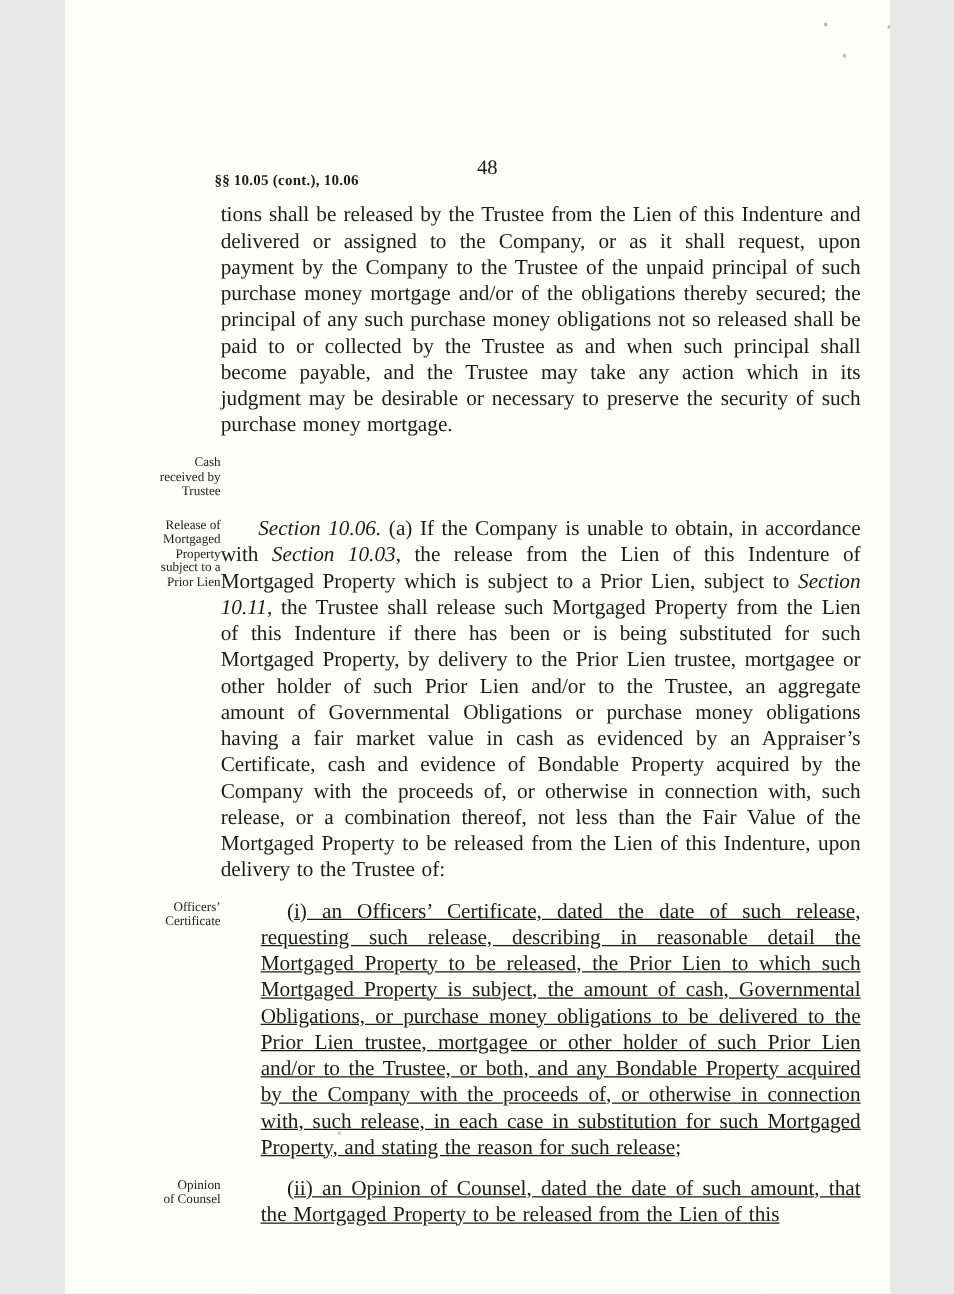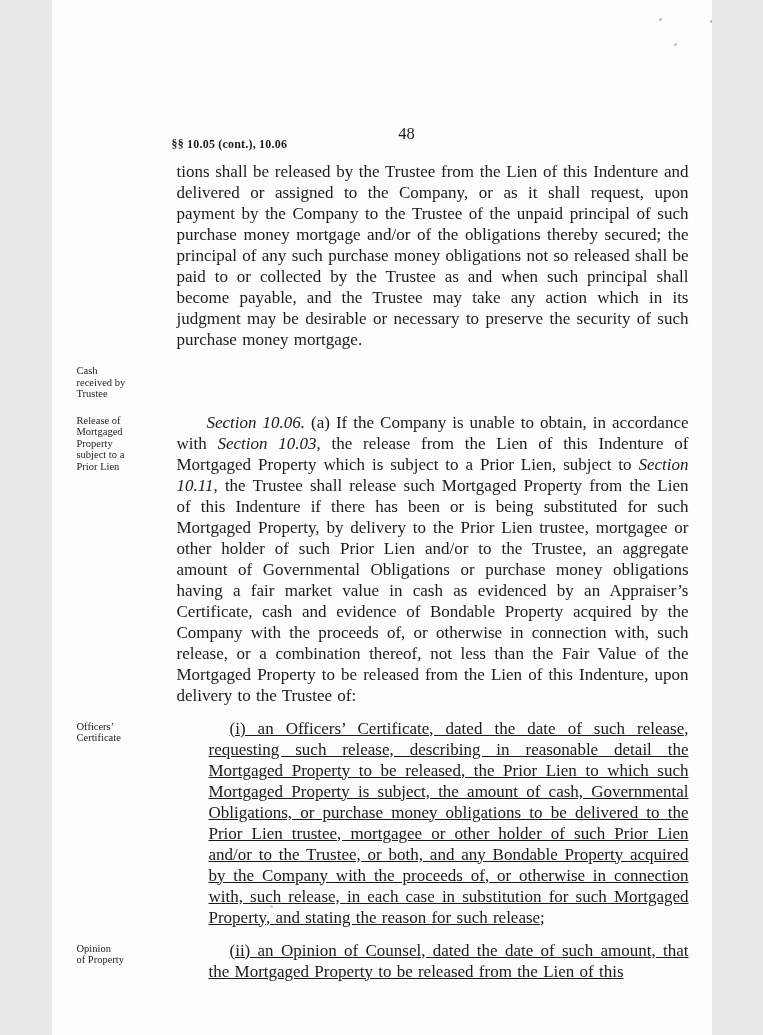--- a/index.html
+++ b/index.html
@@ -20,39 +20,40 @@
     top: 137px;
     font-size: 12px;
     font-weight: bold;
     letter-spacing: 0.2px;
   }
   .page-number {
     position: absolute;
     left: 330px;
     top: 124px;
     width: 50px;
-    text-align: center;
+    text-align: left;
     font-size: 16.5px;
   }
   .document-body {
     position: absolute;
     left: 25px;
     top: 161px;
     width: 616px;
   }
   .block { display: flex; align-items: flex-start; margin-top: 12px; }
   .block:first-child { margin-top: 0; }
   .margin-note {
     flex: 0 0 100px;
     width: 100px;
     padding-top: 3px;
     font-size: 10.5px;
     line-height: 11.5px;
     white-space: pre-line;
     color: #222;
+    text-align: right;
   }
   .para {
     margin: 0;
     width: 512px;
     font-size: 17px;
     line-height: 21px;
     text-align: justify;
     word-spacing: 1px;
   }
   .para.indent { text-indent: 30px; }
@@ -121,21 +122,21 @@
 Prior Lien</div>
         <p class="para indent"><span class="it">Section 10.06.</span><span>  (a)  If the Company is unable to obtain, in accordance with </span><span class="it">Section 10.03</span><span>, the release from the Lien of this Indenture of Mortgaged Property which is subject to a Prior Lien, subject to </span><span class="it">Section 10.11</span><span>, the Trustee shall release such Mortgaged Property from the Lien of this Indenture if there has been or is being substituted for such Mortgaged Property, by delivery to the Prior Lien trustee, mortgagee or other holder of such Prior Lien and/or to the Trustee, an aggregate amount of Governmental Obligations or purchase money obligations having a fair market value in cash as evidenced by an Appraiser’s Certificate, cash and evidence of Bondable Property acquired by the Company with the proceeds of, or otherwise in connection with, such release, or a combination thereof, not less than the Fair Value of the Mortgaged Property to be released from the Lien of this Indenture, upon delivery to the Trustee of:</span></p>
       </div>
       <div class="block item">
         <div class="margin-note">Officers’
 Certificate</div>
         <p class="para"><span>(i)  an Officers’ Certificate, dated the date of such release, requesting such release, describing in reasonable detail the Mortgaged Property to be released, the Prior Lien to which such Mortgaged Property is subject, the amount of cash, Governmental Obligations, or purchase money obligations to be delivered to the Prior Lien trustee, mortgagee or other holder of such Prior Lien and/or to the Trustee, or both, and any Bondable Property acquired by the Company with the proceeds of, or otherwise in connection with, such release, in each case in substitution for such Mortgaged Property, and stating the reason for such release;</span></p>
       </div>
       <div class="block item">
         <div class="margin-note">Opinion
-of Property</div>
+of Counsel</div>
         <p class="para"><span>(ii)  an Opinion of Counsel, dated the date of such amount, that the Mortgaged Property to be released from the Lien of this</span></p>
       </div>
     </div>
 
   <div class="artifact-line"></div>
   <div class="artifact-line-2"></div>
   <div class="speck s1"></div>
   <div class="speck s2"></div>
   <div class="speck s3"></div>
   <div class="speck s4"></div>

